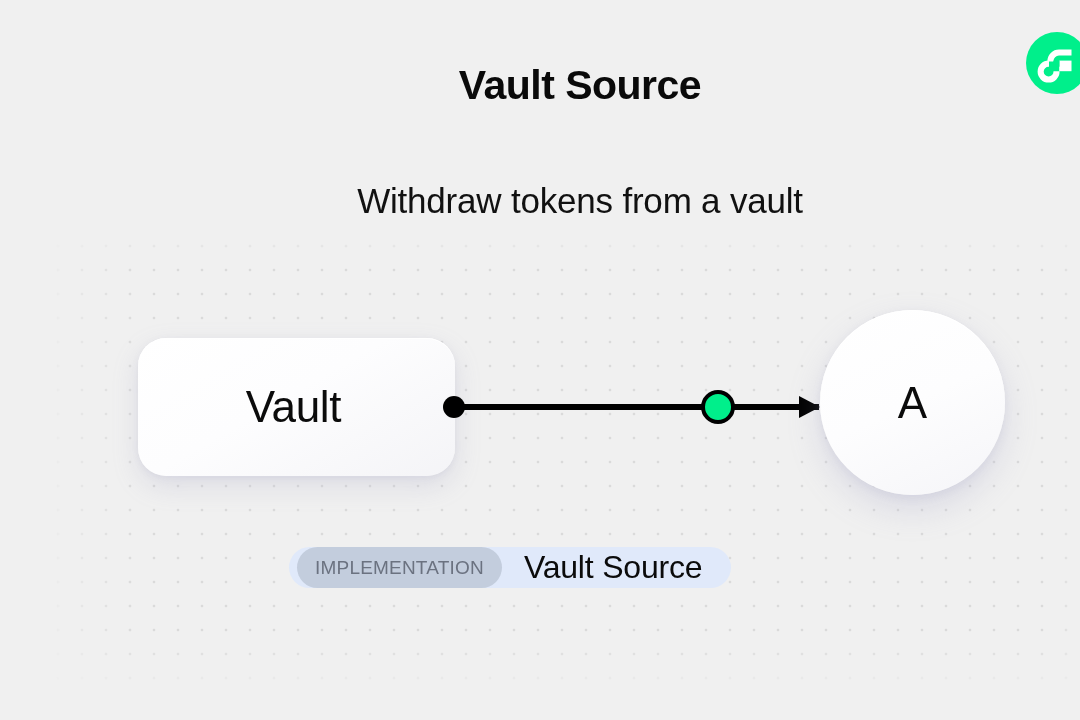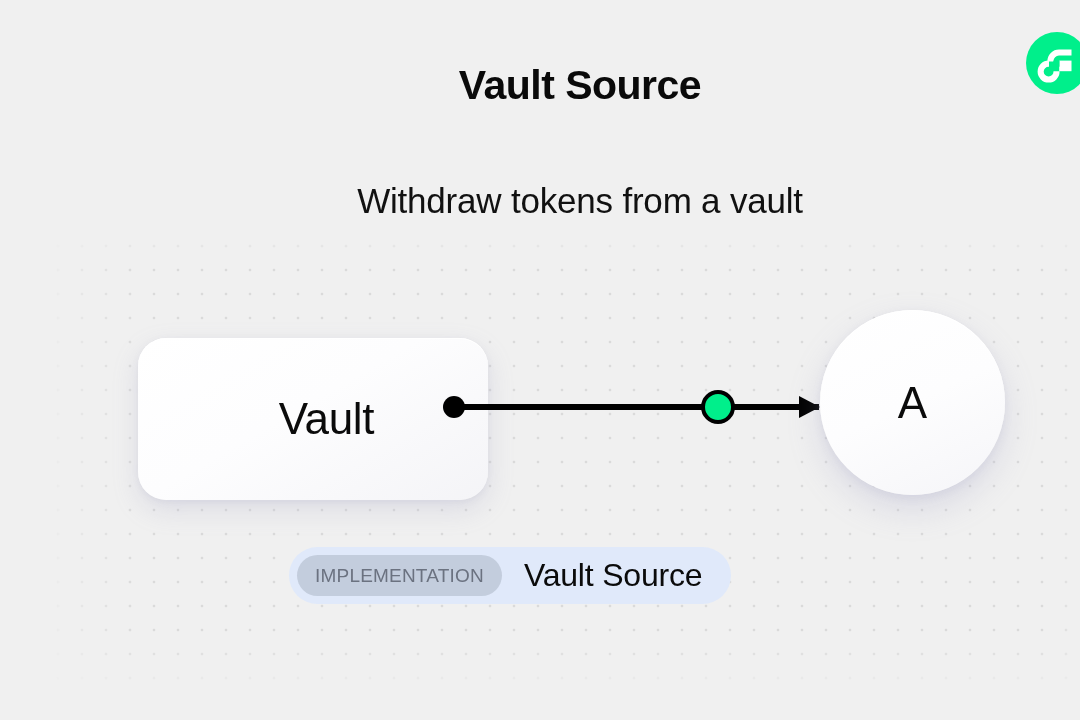--- a/index.html
+++ b/index.html
@@ -77,31 +77,30 @@
     height: 62px;
     border-radius: 50%;
   }
 
   
   #vault-node {
     position: absolute;
     left: 98px;
     top: 338px;
     width: 317px;
-    height: 162px;
+    height: 138px;
     border-radius: 28px;
     background: linear-gradient(150deg, #ffffff 0%, #fdfdfe 45%, #f4f4f7 100%);
     box-shadow:
       0 10px 26px rgba(150, 150, 185, 0.22),
       0 2px 6px rgba(140, 140, 175, 0.10),
       inset 0 1px 0 rgba(255,255,255,0.95);
     display: flex;
     align-items: center;
     justify-content: center;
-    padding-left: 33px;
   }
   #vault-node-label {
     font-size: 44px;
     font-weight: 400;
     color: #0b0b0b;
     letter-spacing: -0.3px;
     margin-right: 6px;
   }
 
   
@@ -136,21 +135,21 @@
     width: 400px;
     height: 76px;
     pointer-events: none;
   }
 
   
   #implementation-badge {
     position: absolute;
     left: 249px;
     top: 547px;
-    height: 57px;
+    height: 41px;
     border-radius: 28.5px;
     background: #e0e9fa;
     display: flex;
     align-items: center;
     padding-right: 29px;
   }
   #implementation-tag {
     margin-left: 8px;
     height: 41px;
     border-radius: 20.5px;

